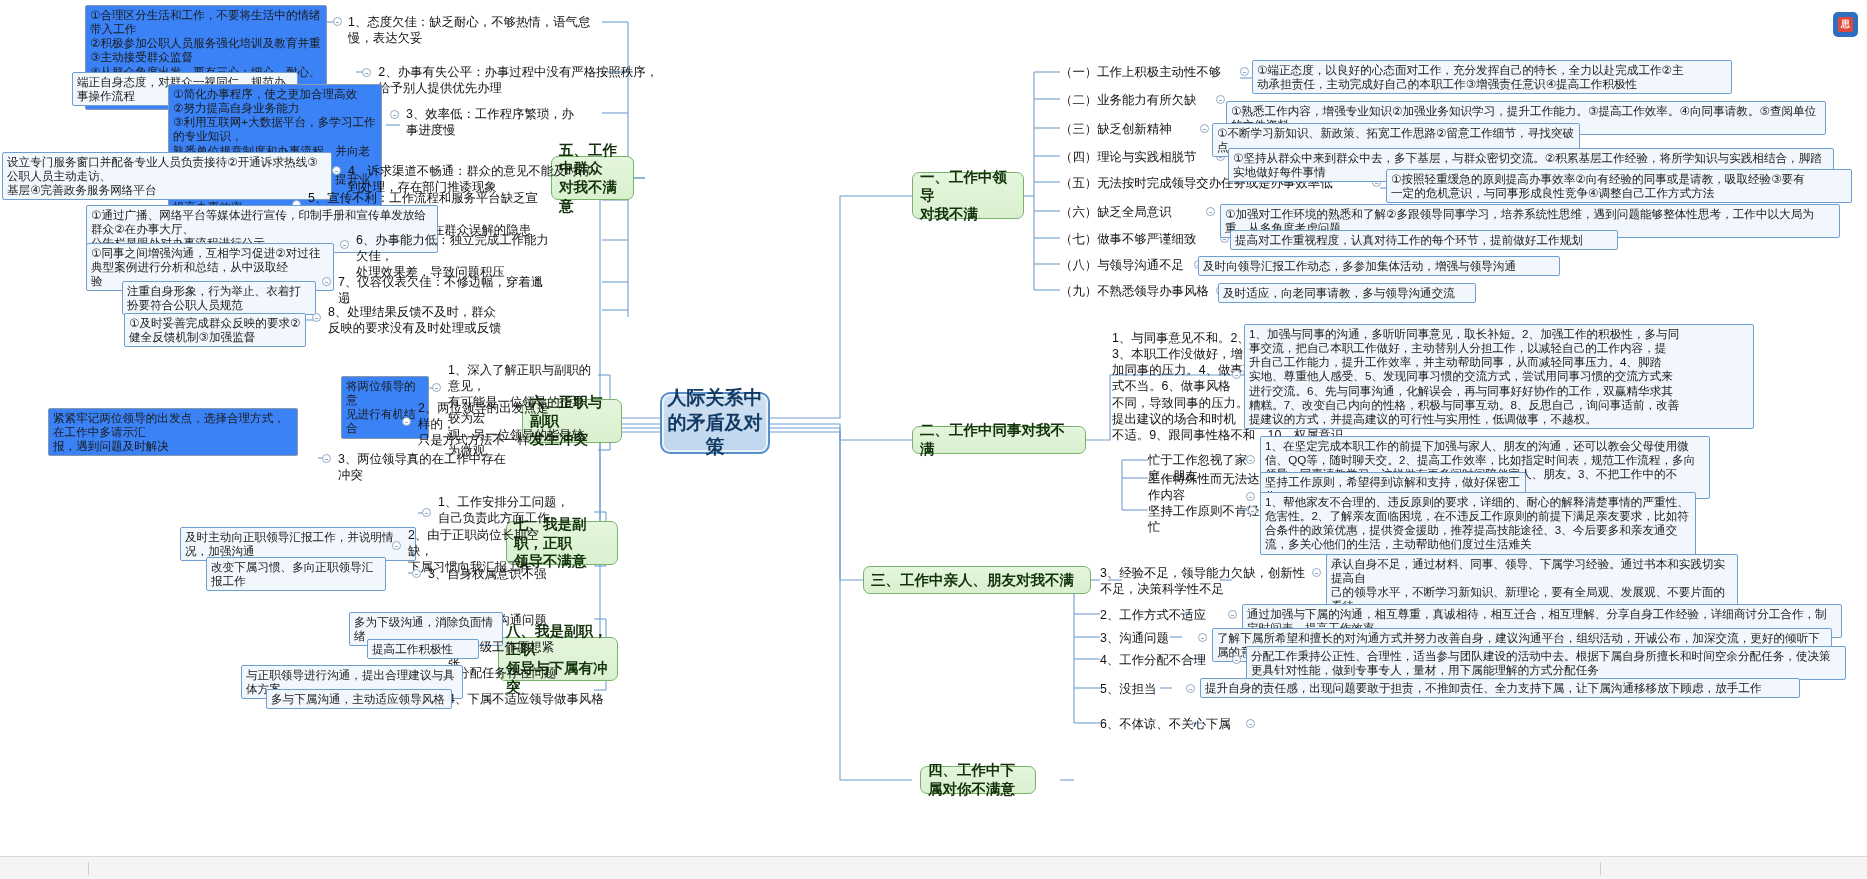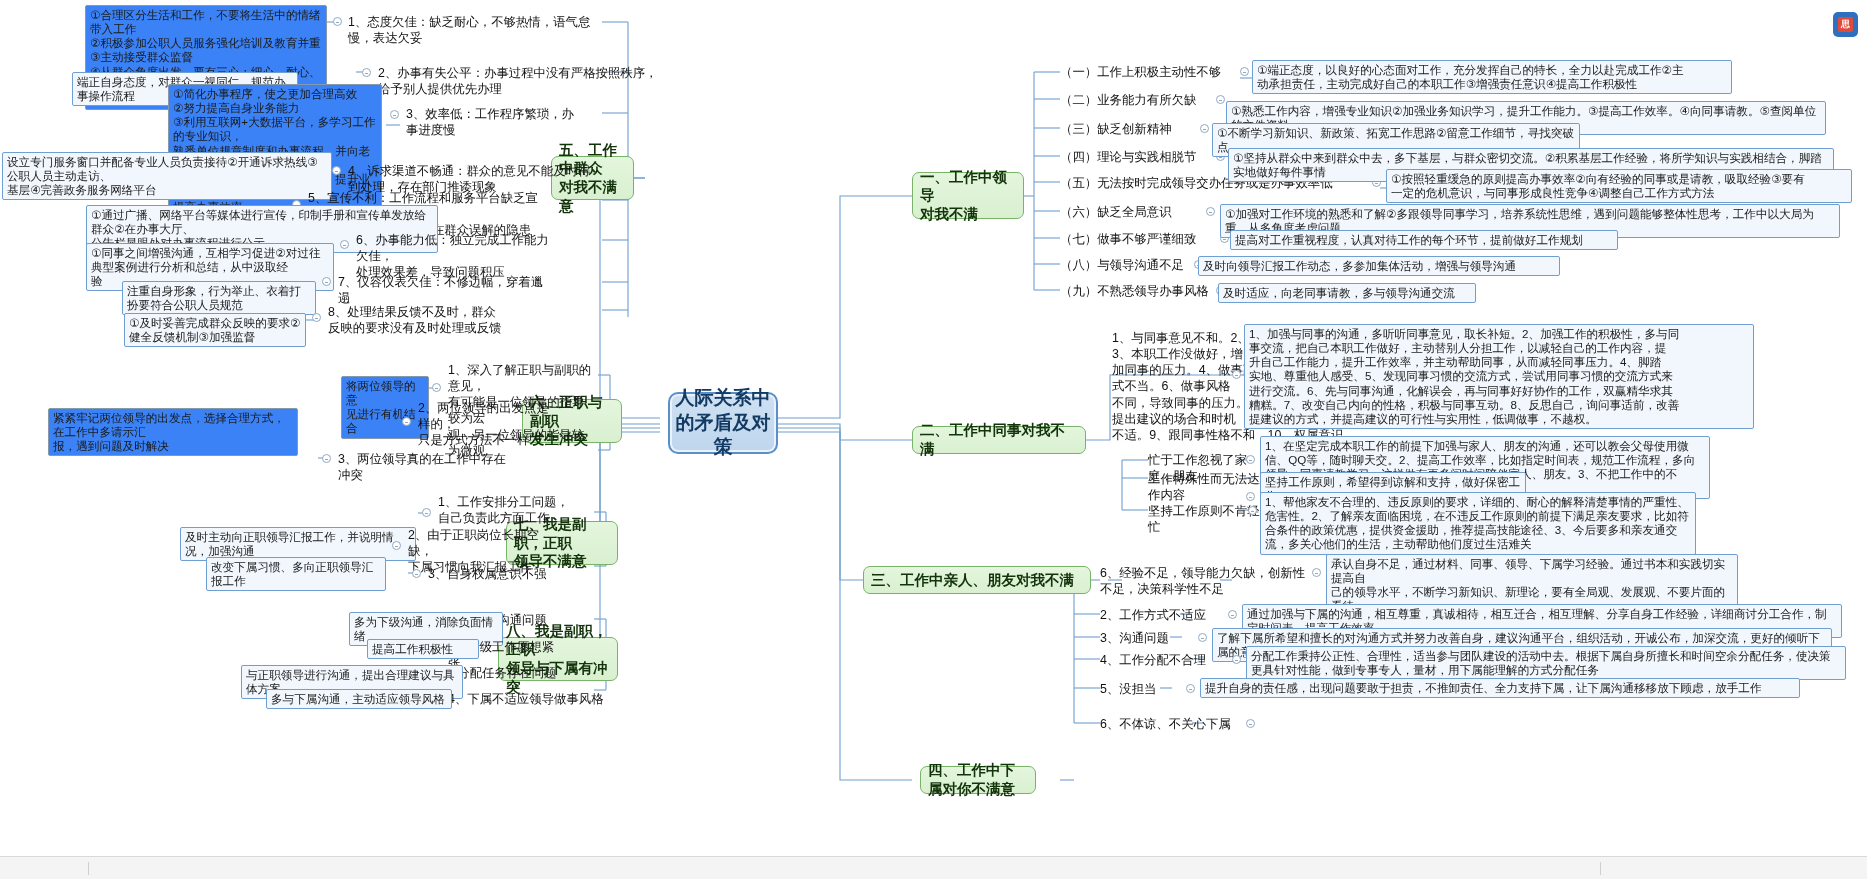--- a/index.html
+++ b/index.html
@@ -35,21 +35,20 @@
     background: linear-gradient(180deg,#cfe0f2 0%, #bed6ee 100%);
     border: 2px solid #5b8fc9;
     border-radius: 10px;
     color: #123a63;
     font-weight: bold;
     font-size: 19px;
     text-align: center;
     display: flex; align-items: center; justify-content: center;
     line-height: 1.3;
     box-shadow: 0 0 0 2px #eaf2fb inset;
-    margin-left: 8px;
   }
   
   .branch {
     background: linear-gradient(180deg,#e4f6dd 0%, #d9f0d0 100%);
     border: 1px solid #79b36a;
     border-radius: 7px;
     color: #13330b;
     font-weight: bold;
     font-size: 14.5px;
     display: flex; align-items: center;
@@ -299,21 +298,21 @@
   <span class="bullet" style="left:1246px; top:492px;"></span>
   <div class="node leaf" style="left:1260px; top:472px; width:266px;">坚持工作原则，希望得到谅解和支持，做好保密工作</div>
 
   <div class="node topic" style="left:1148px; top:503px; width:112px;">坚持工作原则不肯轻忙</div>
   <span class="bullet" style="left:1248px; top:506px;"></span>
   <div class="node leaf" style="left:1260px; top:492px; width:436px;">1、帮他家友不合理的、违反原则的要求，详细的、耐心的解释清楚事情的严重性、
 危害性。2、了解亲友面临困境，在不违反工作原则的前提下满足亲友要求，比如符
 合条件的政策优惠，提供资金援助，推荐提高技能途径、3、今后要多和亲友通交
 流，多关心他们的生活，主动帮助他们度过生活难关</div>
 
-  <div class="node topic" style="left:1100px; top:565px; width:208px;">6、经验不足，领导能力欠缺，创新性不足，决策科学性不足</div>
+  <div class="node topic" style="left:1100px; top:565px; width:208px;">3、经验不足，领导能力欠缺，创新性不足，决策科学性不足</div>
   <span class="bullet" style="left:1312px; top:568px;"></span>
   <div class="node leaf" style="left:1326px; top:554px; width:412px;">承认自身不足，通过材料、同事、领导、下属学习经验。通过书本和实践切实提高自
 己的领导水平，不断学习新知识、新理论，要有全局观、发展观、不要片面的看待、
 处理问题，及时跟进任务避免小问题发现成为大问题，多进行走访和基层工作的锻炼</div>
 
   <div class="node topic" style="left:1100px; top:607px; width:120px;">2、工作方式不适应</div>
   <span class="bullet" style="left:1228px; top:610px;"></span>
   <div class="node leaf" style="left:1242px; top:604px; width:600px;">通过加强与下属的沟通，相互尊重，真诚相待，相互迁合，相互理解、分享自身工作经验，详细商讨分工合作，制定时间表，提高工作效率</div>
 
   <div class="node topic" style="left:1100px; top:630px; width:88px;">3、沟通问题</div>
@@ -332,21 +331,21 @@
   <span class="bullet" style="left:1246px; top:719px;"></span>
 
   <div class="node topic" style="left:348px; top:14px; width:250px;">1、态度欠佳：缺乏耐心，不够热情，语气怠慢，表达欠妥</div>
   <span class="bullet" style="left:333px; top:17px;"></span>
   <div class="node leaf gray" style="left:85px; top:5px; width:242px;">①合理区分生活和工作，不要将生活中的情绪带入工作
 ②积极参加公职人员服务强化培训及教育并重
 ③主动接受群众监督
 ④从群众角度出发，要有三心：细心、耐心、热心
 ⑤多换位思考，想群众之所想，急群众之所急</div>
 
-  <div class="node topic" style="left:378px; top:65px; width:290px;">2、办事有失公平：办事过程中没有严格按照秩序，给予别人提供优先办理</div>
+  <div class="node topic" style="left:378px; top:65px; width:290px;font-family:Liberation Mono, monospace;">2、办事有失公平：办事过程中没有严格按照秩序，给予别人提供优先办理</div>
   <span class="bullet" style="left:362px; top:68px;"></span>
   <div class="node leaf" style="left:72px; top:72px; width:226px;">端正自身态度，对群众一视同仁，规范办事操作流程</div>
 
   <div class="node topic" style="left:406px; top:106px; width:180px;">3、效率低：工作程序繁琐，办事进度慢</div>
   <span class="bullet" style="left:390px; top:110px;"></span>
   <div class="node leaf gray" style="left:168px; top:84px; width:214px;">①简化办事程序，使之更加合理高效
 ②努力提高自身业务能力
 ③利用互联网+大数据平台，多学习工作的专业知识，
 熟悉单位规章制度和办事流程，并向老同事、业务骨干
 请教，通过多问、多看、多学、提升业务能力，

